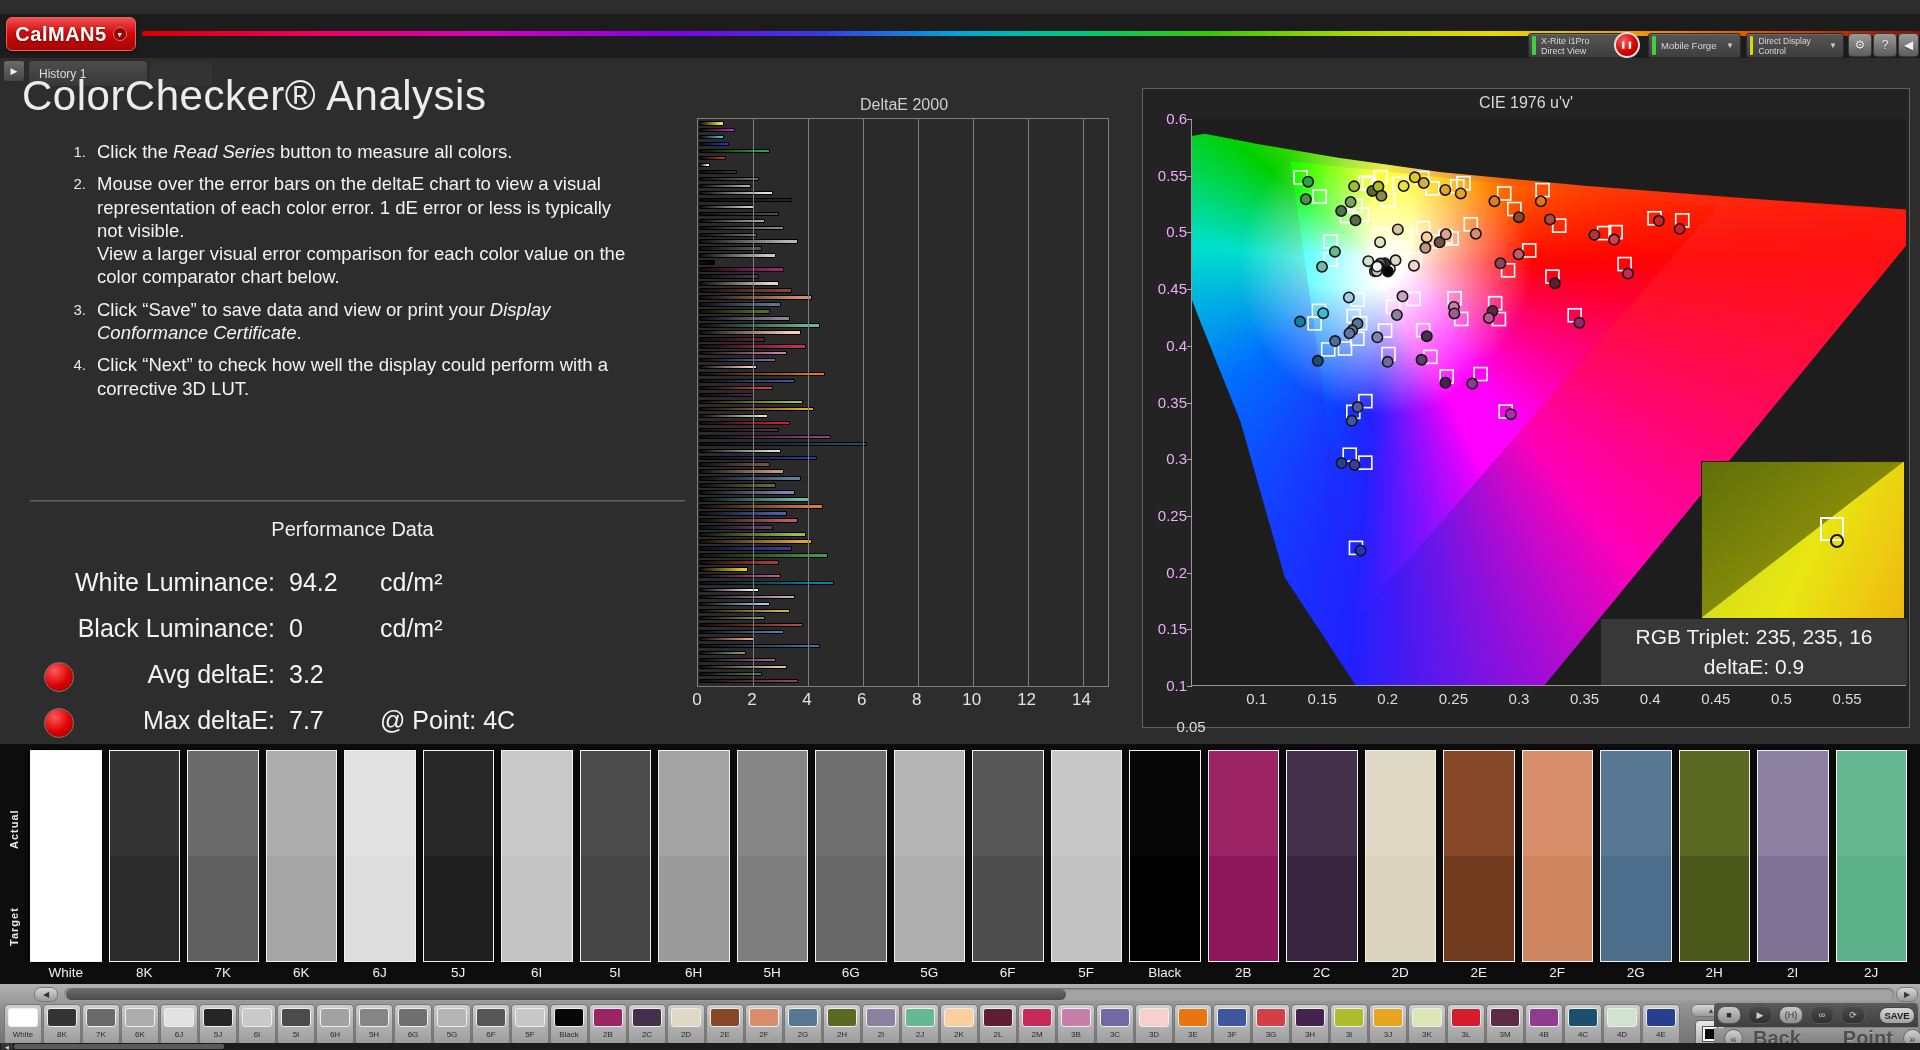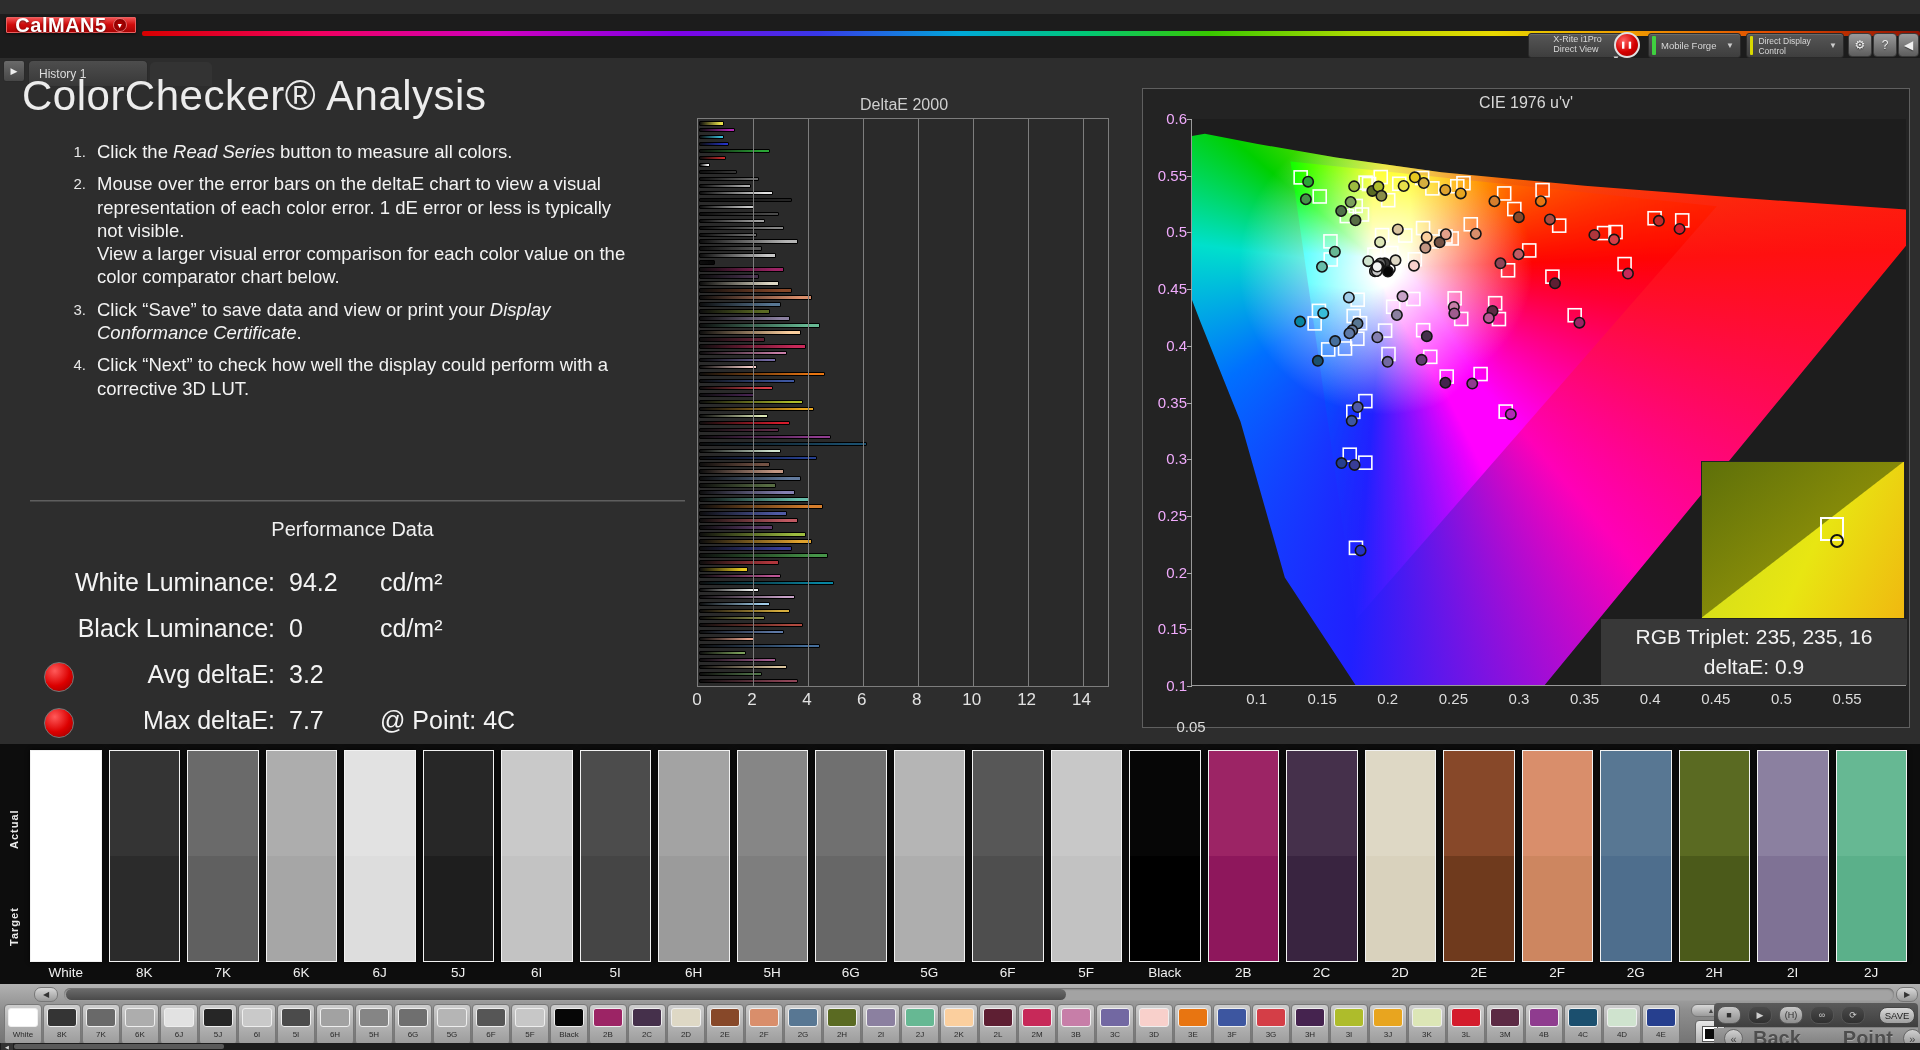--- a/index.html
+++ b/index.html
@@ -9,21 +9,21 @@
 
   
   .titlebar { position:absolute; left:0; top:0; width:1920px; height:14px; background:#ffffff; display:flex; align-items:center; }
   .titlebar .appicon { width:8px; height:8px; margin:0 4px 0 3px; background:linear-gradient(135deg,#e03030,#8a0000); transform:rotate(12deg); }
   .titlebar .ttext { font-size:9px; color:#222; }
   .wincontrols { position:absolute; right:6px; top:0; height:14px; display:flex; gap:16px; align-items:center; }
   .wincontrols span { font-size:9px; color:#666; line-height:14px; }
 
   
   .appheader { position:absolute; left:0; top:14px; width:1920px; height:44px; background:#1c1c1c; }
-  .logo { position:absolute; left:6px; top:3px; width:130px; height:16px; border-radius:1px;
+  .logo { position:absolute; left:6px; top:3px; width:130px; height:34px; border-radius:6px;
           background:linear-gradient(#f25050 0%,#cf0b0b 48%,#a80404 100%); border:1px solid #e86060;
           display:flex; align-items:center; justify-content:center; box-shadow:0 1px 3px rgba(0,0,0,.6); }
   .logo .logotext { color:#fff; font-weight:bold; font-size:20px; letter-spacing:.5px; text-shadow:0 1px 2px rgba(0,0,0,.5); }
   .logo .logodrop { width:14px; height:14px; margin-left:6px; border-radius:50%; background:radial-gradient(#b00,#700); border:1px solid #e07070;
           color:#fff; font-size:7px; display:flex; align-items:center; justify-content:center; }
   .rainbow { position:absolute; left:142px; top:17px; width:1778px; height:5px; border-radius:2px;
      background:linear-gradient(90deg,#d80000 0%,#f00060 10%,#d000c0 20%,#8000e8 30%,#3838e8 38%,#00a8d8 46%,#00c878 53%,#38c800 60%,#a8d800 68%,#e8d800 76%,#f09800 84%,#e04800 92%,#901000 100%); }
 
   .hdrbtn { position:absolute; height:25px; border-radius:3px; background:linear-gradient(#565656,#3e3e3e); border:1px solid #2a2a2a;
      color:#d8d8d8; display:flex; align-items:center; box-shadow:inset 0 1px 0 rgba(255,255,255,.12); }
@@ -122,21 +122,21 @@
      color:#444; font-size:7px; display:flex; align-items:center; justify-content:center; }
   .patwin { position:absolute; left:10px; top:16px; width:30px; height:28px; border-radius:4px; background:linear-gradient(#e8e8e8,#aaa); border:1px solid #666;
      display:flex; align-items:center; justify-content:center; }
   .patwin .innersq { width:14px; height:14px; background:#0a0a0a; border:2px solid #fff; outline:1px solid #555; }
   .transport { position:absolute; left:1714px; top:19px; width:204px; height:24px; background:linear-gradient(#5a5a5a,#3f3f3f); border-radius:4px 4px 0 0;
      display:flex; align-items:center; gap:7px; padding:0 3px; }
   .tbtn { width:24px; height:18px; border-radius:8px; background:linear-gradient(#c8c8c8,#8f8f8f); border:1px solid #555;
      color:#2f2f2f; font-size:9px; display:flex; align-items:center; justify-content:center; flex:none; }
   .tbtn.dark { background:linear-gradient(#4a4a4a,#303030); color:#cfcfcf; }
   .savebtn { margin-left:auto; width:36px; height:17px; border-radius:8px; background:linear-gradient(#d8d8d8,#a0a0a0); border:1px solid #444;
-     font-size:9.5px; font-weight:normal; color:#222; display:flex; align-items:center; justify-content:center; }
+     font-size:9.5px; font-weight:bold; color:#222; display:flex; align-items:center; justify-content:center; }
   .backnext { position:absolute; left:1714px; top:44px; width:204px; height:21px; background:linear-gradient(#9a9a9a,#7a7a7a); border-radius:0 0 4px 4px;
      display:flex; align-items:center; color:#4a4a4a; }
   .bncirc { width:19px; height:19px; border-radius:50%; background:linear-gradient(#d0d0d0,#909090); border:1px solid #666;
      font-size:11px; color:#444; display:flex; align-items:center; justify-content:center; flex:none; }
   .bntext { font-size:20px; font-weight:bold; color:#4e4e4e; text-shadow:0 1px 0 rgba(255,255,255,.3); }
   .bscroll { position:absolute; left:0; top:59px; width:1920px; height:7px; background:#1c1c1c; }
   .bthumb { position:absolute; left:14px; top:1px; width:210px; height:5px; background:#5a5a5a; border-radius:2px; }
   .bscrollarr { position:absolute; left:1px; top:0; width:12px; height:7px; color:#ddd; font-size:5px; display:flex; align-items:center; justify-content:center; background:#333; }
 </style>
 </head>
@@ -145,21 +145,21 @@
 <div id="app">
 
 
   <div class="appheader">
     <div class="logo">
       <span class="logotext">CalMAN5</span>
       <span class="logodrop">▼</span>
     </div>
     <div class="rainbow"></div>
 
-    <div class="hdrbtn" style="left:1528px; top:19px; width:99px;flex-direction:column;">
+    <div class="hdrbtn" style="left:1528px; top:19px; width:99px;">
       <span class="cbar" style="background:#3fd03f;"></span>
       <span class="btxt"><span>X-Rite i1Pro</span><br><span>Direct View</span></span>
       <span class="drop">▼</span>
     </div>
     <div class="recbtn" style="left:1614px; top:18px;">
       <span>❚❚</span>
     </div>
     <div class="hdrbtn" style="left:1648px; top:19px; width:93px;">
       <span class="cbar" style="background:#3fd03f;"></span>
       <span class="btxt" style="font-size:9.5px;">Mobile Forge</span>

